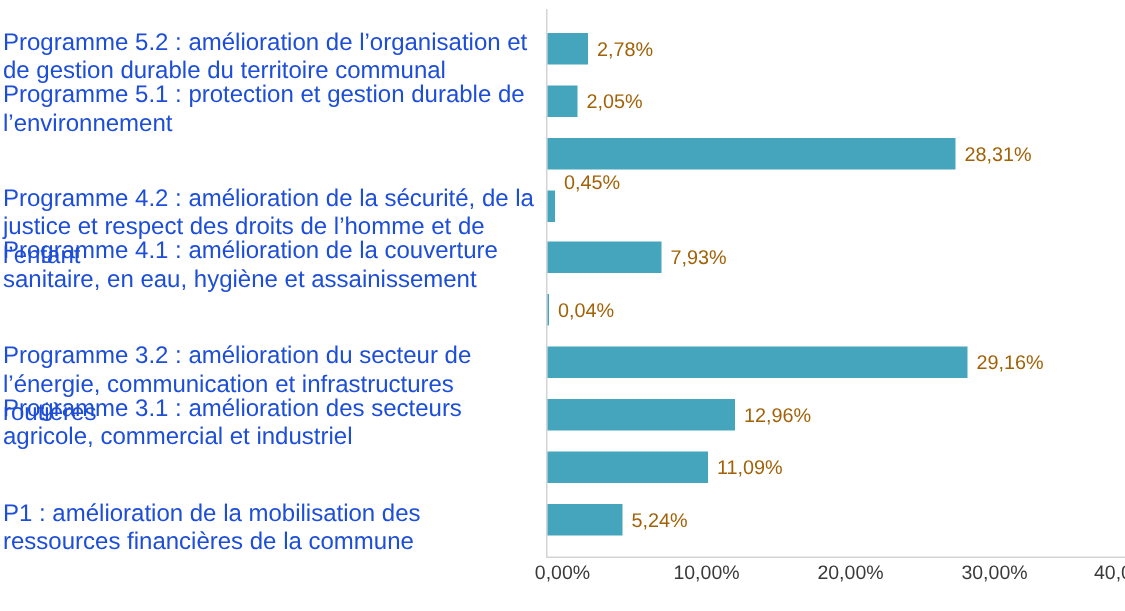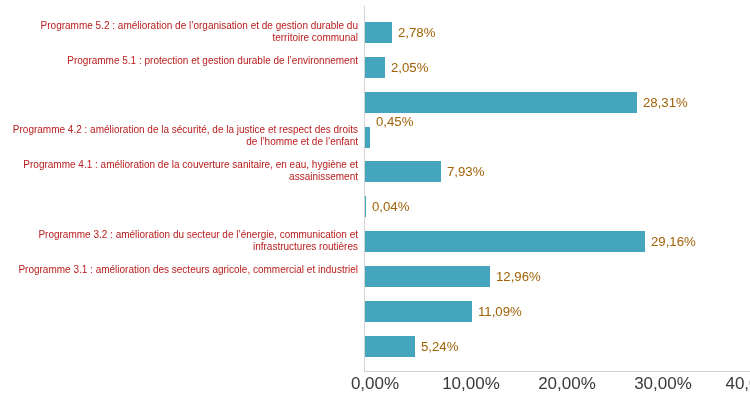--- a/index.html
+++ b/index.html
@@ -30,23 +30,23 @@
     position: absolute;
     left: 0;
     top: 0;
     width: 364px;
     height: 372px;
   }
   .cat-label {
     position: absolute;
     right: 6px;
     width: 356px;
-    text-align: right;
-    font-size: 10px;
-    color: #b91c1c;
+    text-align: left;
+    font-size: 16px;
+    color: #1d4ed8;
     line-height: 1.18;
   }
   
   .axis-line {
     position: absolute;
     left: 364px;
     top: 6px;
     width: 1px;
     height: 366px;
     background: #d4d4d4;
@@ -83,40 +83,41 @@
   
   .xticks {
     position: absolute;
     left: 0;
     top: 374px;
     width: 750px;
     height: 24px;
   }
   .xtick {
     position: absolute;
-    font-size: 17px;
+    font-size: 13px;
     color: #3a3a3a;
     white-space: nowrap;
     transform: translateX(-50%);
     top: 0;
   }
 </style>
 </head>
 <body>
 
 <div id="chart-root">
   <div class="plot-area">
 
     <div class="cat-labels">
       <div class="cat-label" style="top:20px;">Programme 5.2 : amélioration de l’organisation et de gestion durable du territoire communal</div>
       <div class="cat-label" style="top:55px;">Programme 5.1 : protection et gestion durable de l’environnement</div>
       <div class="cat-label" style="top:124px;">Programme 4.2 : amélioration de la sécurité, de la justice et respect des droits de l’homme et de l’enfant</div>
       <div class="cat-label" style="top:159px;">Programme 4.1 : amélioration de la couverture sanitaire, en eau, hygiène et assainissement</div>
       <div class="cat-label" style="top:229px;">Programme 3.2 : amélioration  du secteur de l’énergie, communication et infrastructures routières</div>
       <div class="cat-label" style="top:264px;">Programme 3.1 : amélioration des secteurs agricole, commercial et industriel</div>
+      <div class="cat-label" style="top:334px;">P1 : amélioration de la mobilisation des ressources financières de la commune</div>
     </div>
 
     <div class="axis-line"></div>
     <div class="axis-baseline"></div>
 
     <div class="bars">
       <div class="bar" style="top:22px;  left:0; width:27px;"></div>
       <div class="bar-value" style="top:22px;  left:33px;">2,78%</div>
 
       <div class="bar" style="top:57px;  left:0; width:20px;"></div>

